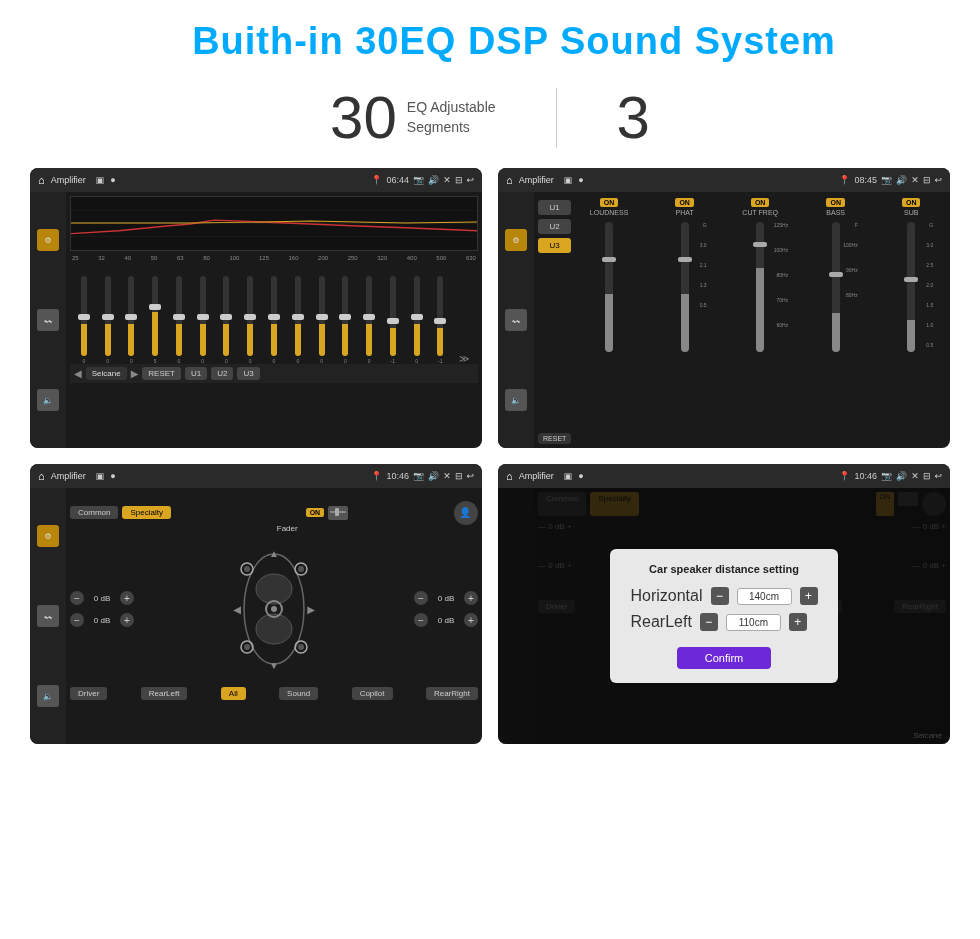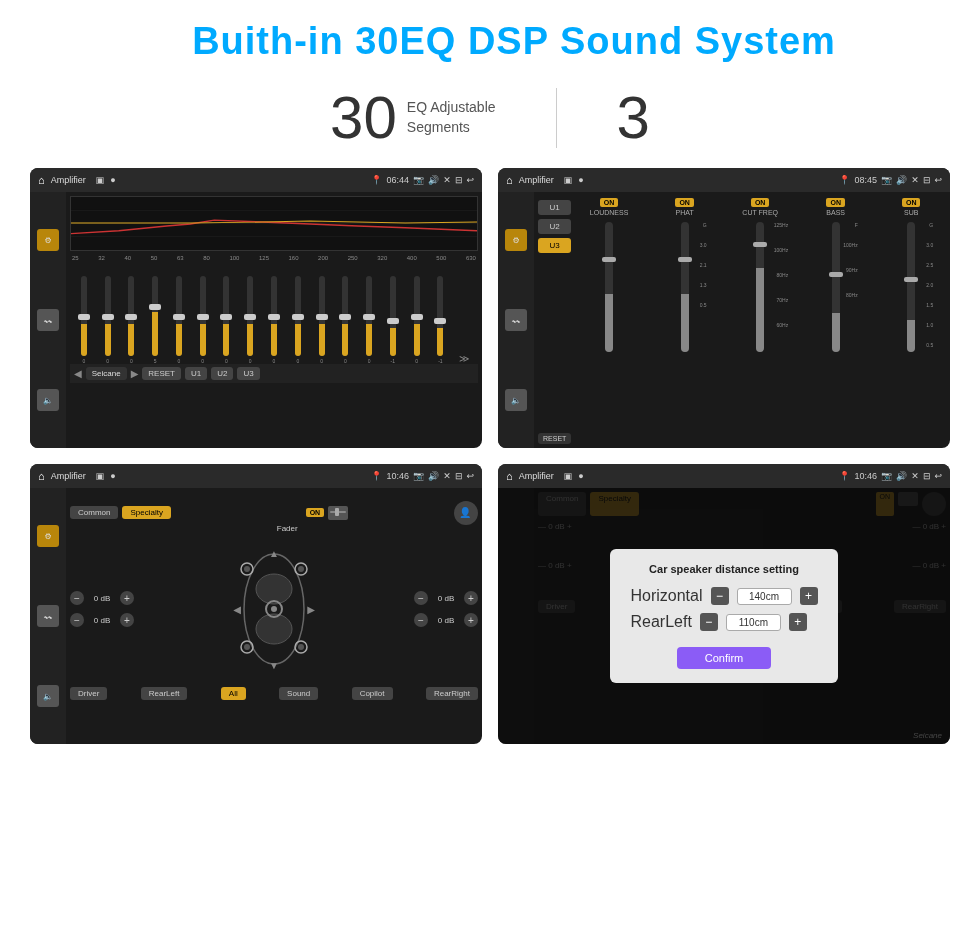--- a/index.html
+++ b/index.html
@@ -475,21 +475,21 @@
       background: #fff;
       border: 1px solid #aaa;
       border-radius: 3px;
       padding: 2px 8px;
       font-size: 10px;
       color: #333;
       min-width: 55px;
       text-align: center;
     }
     .dialog-confirm-btn {
-      background: #8b5cf6;
+      background: #6d28d9;
       color: #fff;
       border: none;
       border-radius: 4px;
       padding: 5px 28px;
       font-size: 11px;
       cursor: pointer;
       display: block;
       margin: 16px auto 0;
     }
 

